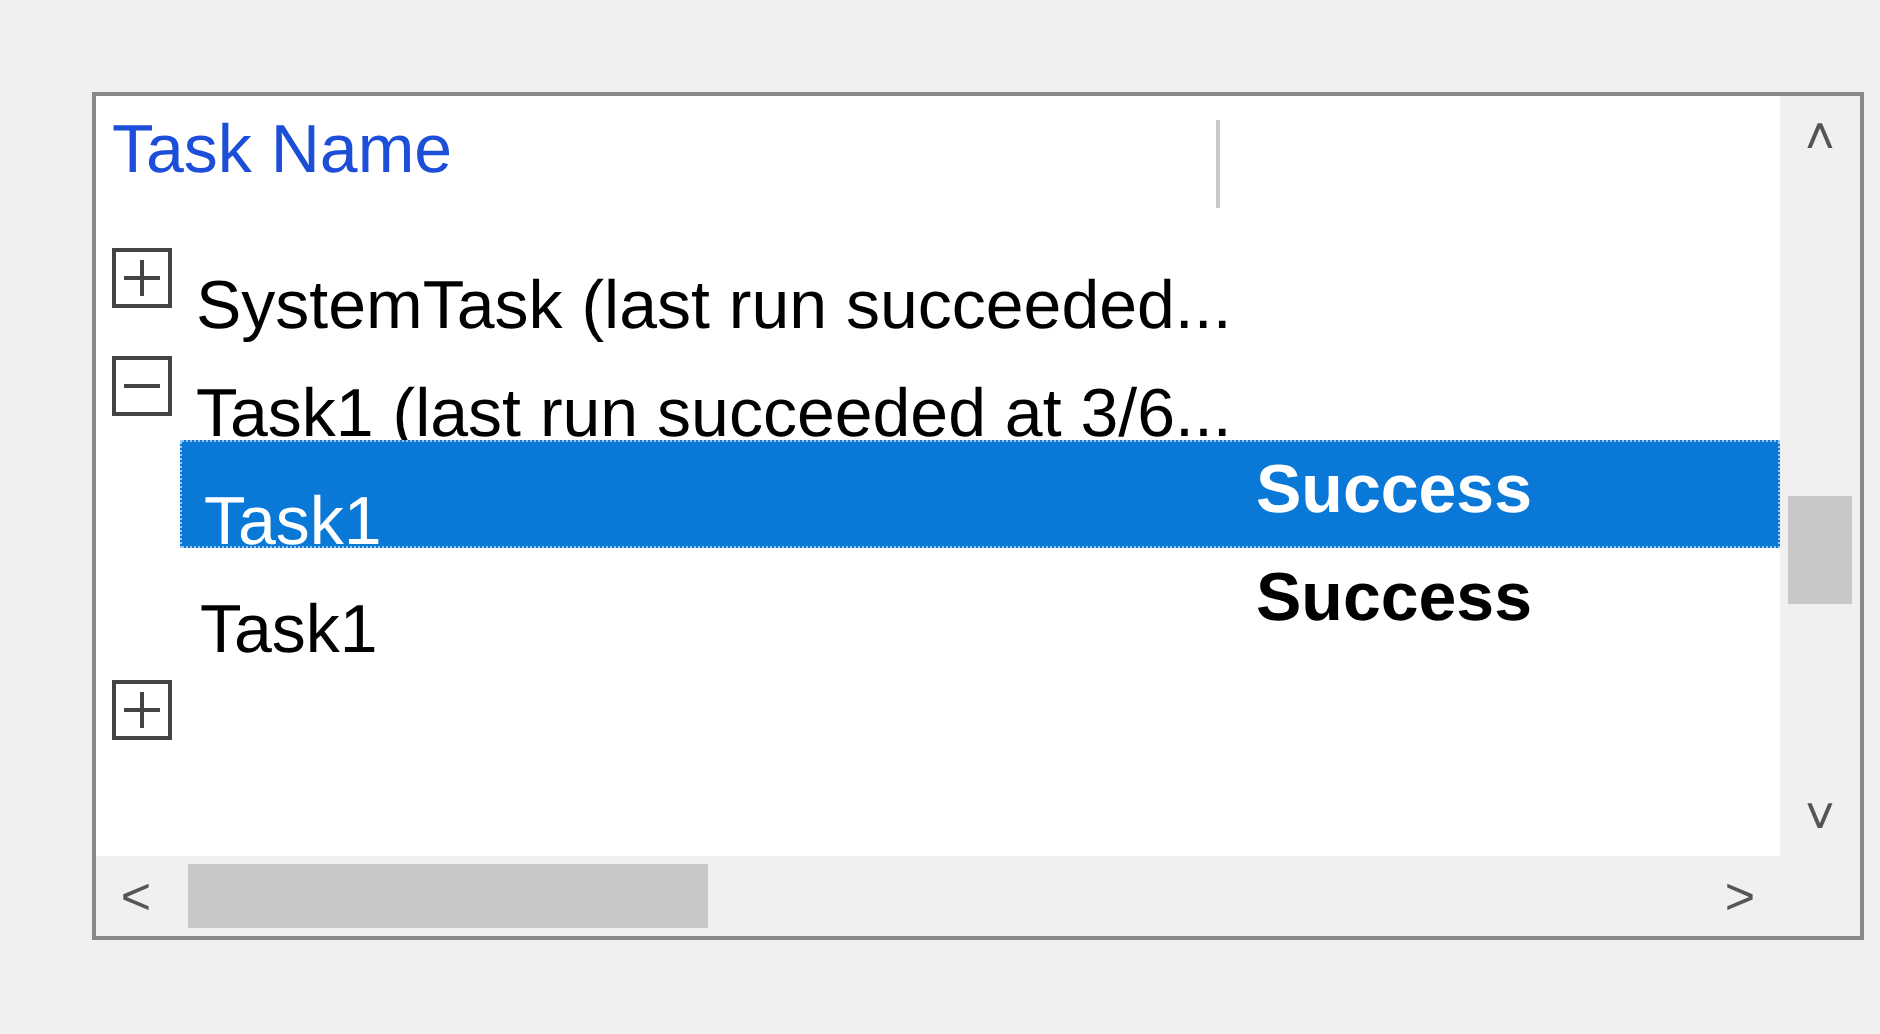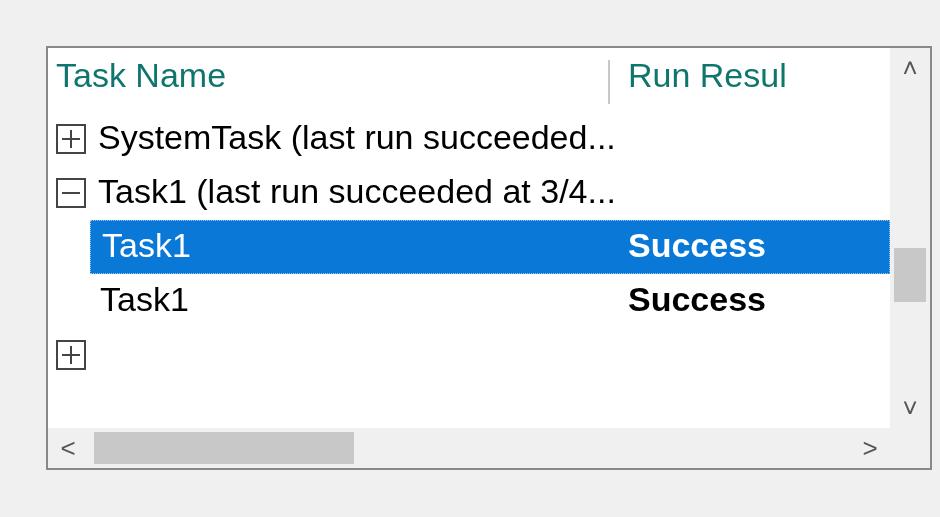--- a/index.html
+++ b/index.html
@@ -28,21 +28,21 @@
     left: 0;
     top: 0;
     right: 40px;
     bottom: 40px;
     overflow: hidden;
   }
   .header-row {
     height: 64px;
     display: flex;
     align-items: center;
-    color: #0f766e;
+    color: #1d4ed8;
   }
   .col-sep {
     position: absolute;
     top: 12px;
     height: 44px;
     width: 2px;
     background: #c8c8c8;
   }
   .col1-header {
     position: absolute;
@@ -89,21 +89,21 @@
   }
   .expander .v {
     position: absolute;
     width: 2px;
     height: 18px;
     background: #444;
   }
   .row-label {
     position: absolute;
     left: 50px;
-    top: 6px;
+    top: 22px;
     white-space: nowrap;
   }
   .child .row-label {
     left: 52px;
   }
   .col2-val {
     position: absolute;
     left: 580px;
     top: 6px;
     white-space: nowrap;
@@ -198,38 +198,37 @@
 </style>
 </head>
 <body>
 
 <div class="panel">
 
   <div class="grid-area">
     <div class="header-row">
       <span class="col1-header">Task Name</span>
       <span class="col-sep" style="left:560px"></span>
-      <span class="col2-header">Run Resul</span>
     </div>
 
     <div class="rows">
 
       <div class="row">
         <div class="expander">
           <div class="h"></div>
             <div class="v"></div>
         </div>
         <span class="row-label">SystemTask (last run succeeded...</span>
       </div>
 
       <div class="row">
         <div class="expander">
           <div class="h"></div>
         </div>
-        <span class="row-label">Task1 (last run succeeded at 3/4...</span>
+        <span class="row-label">Task1 (last run succeeded at 3/6...</span>
       </div>
 
       <div class="row">
         <div class="selected">
           <span class="row-label">Task1</span>
           <span class="col2-val">Success</span>
         </div>
       </div>
 
       <div class="row child">

